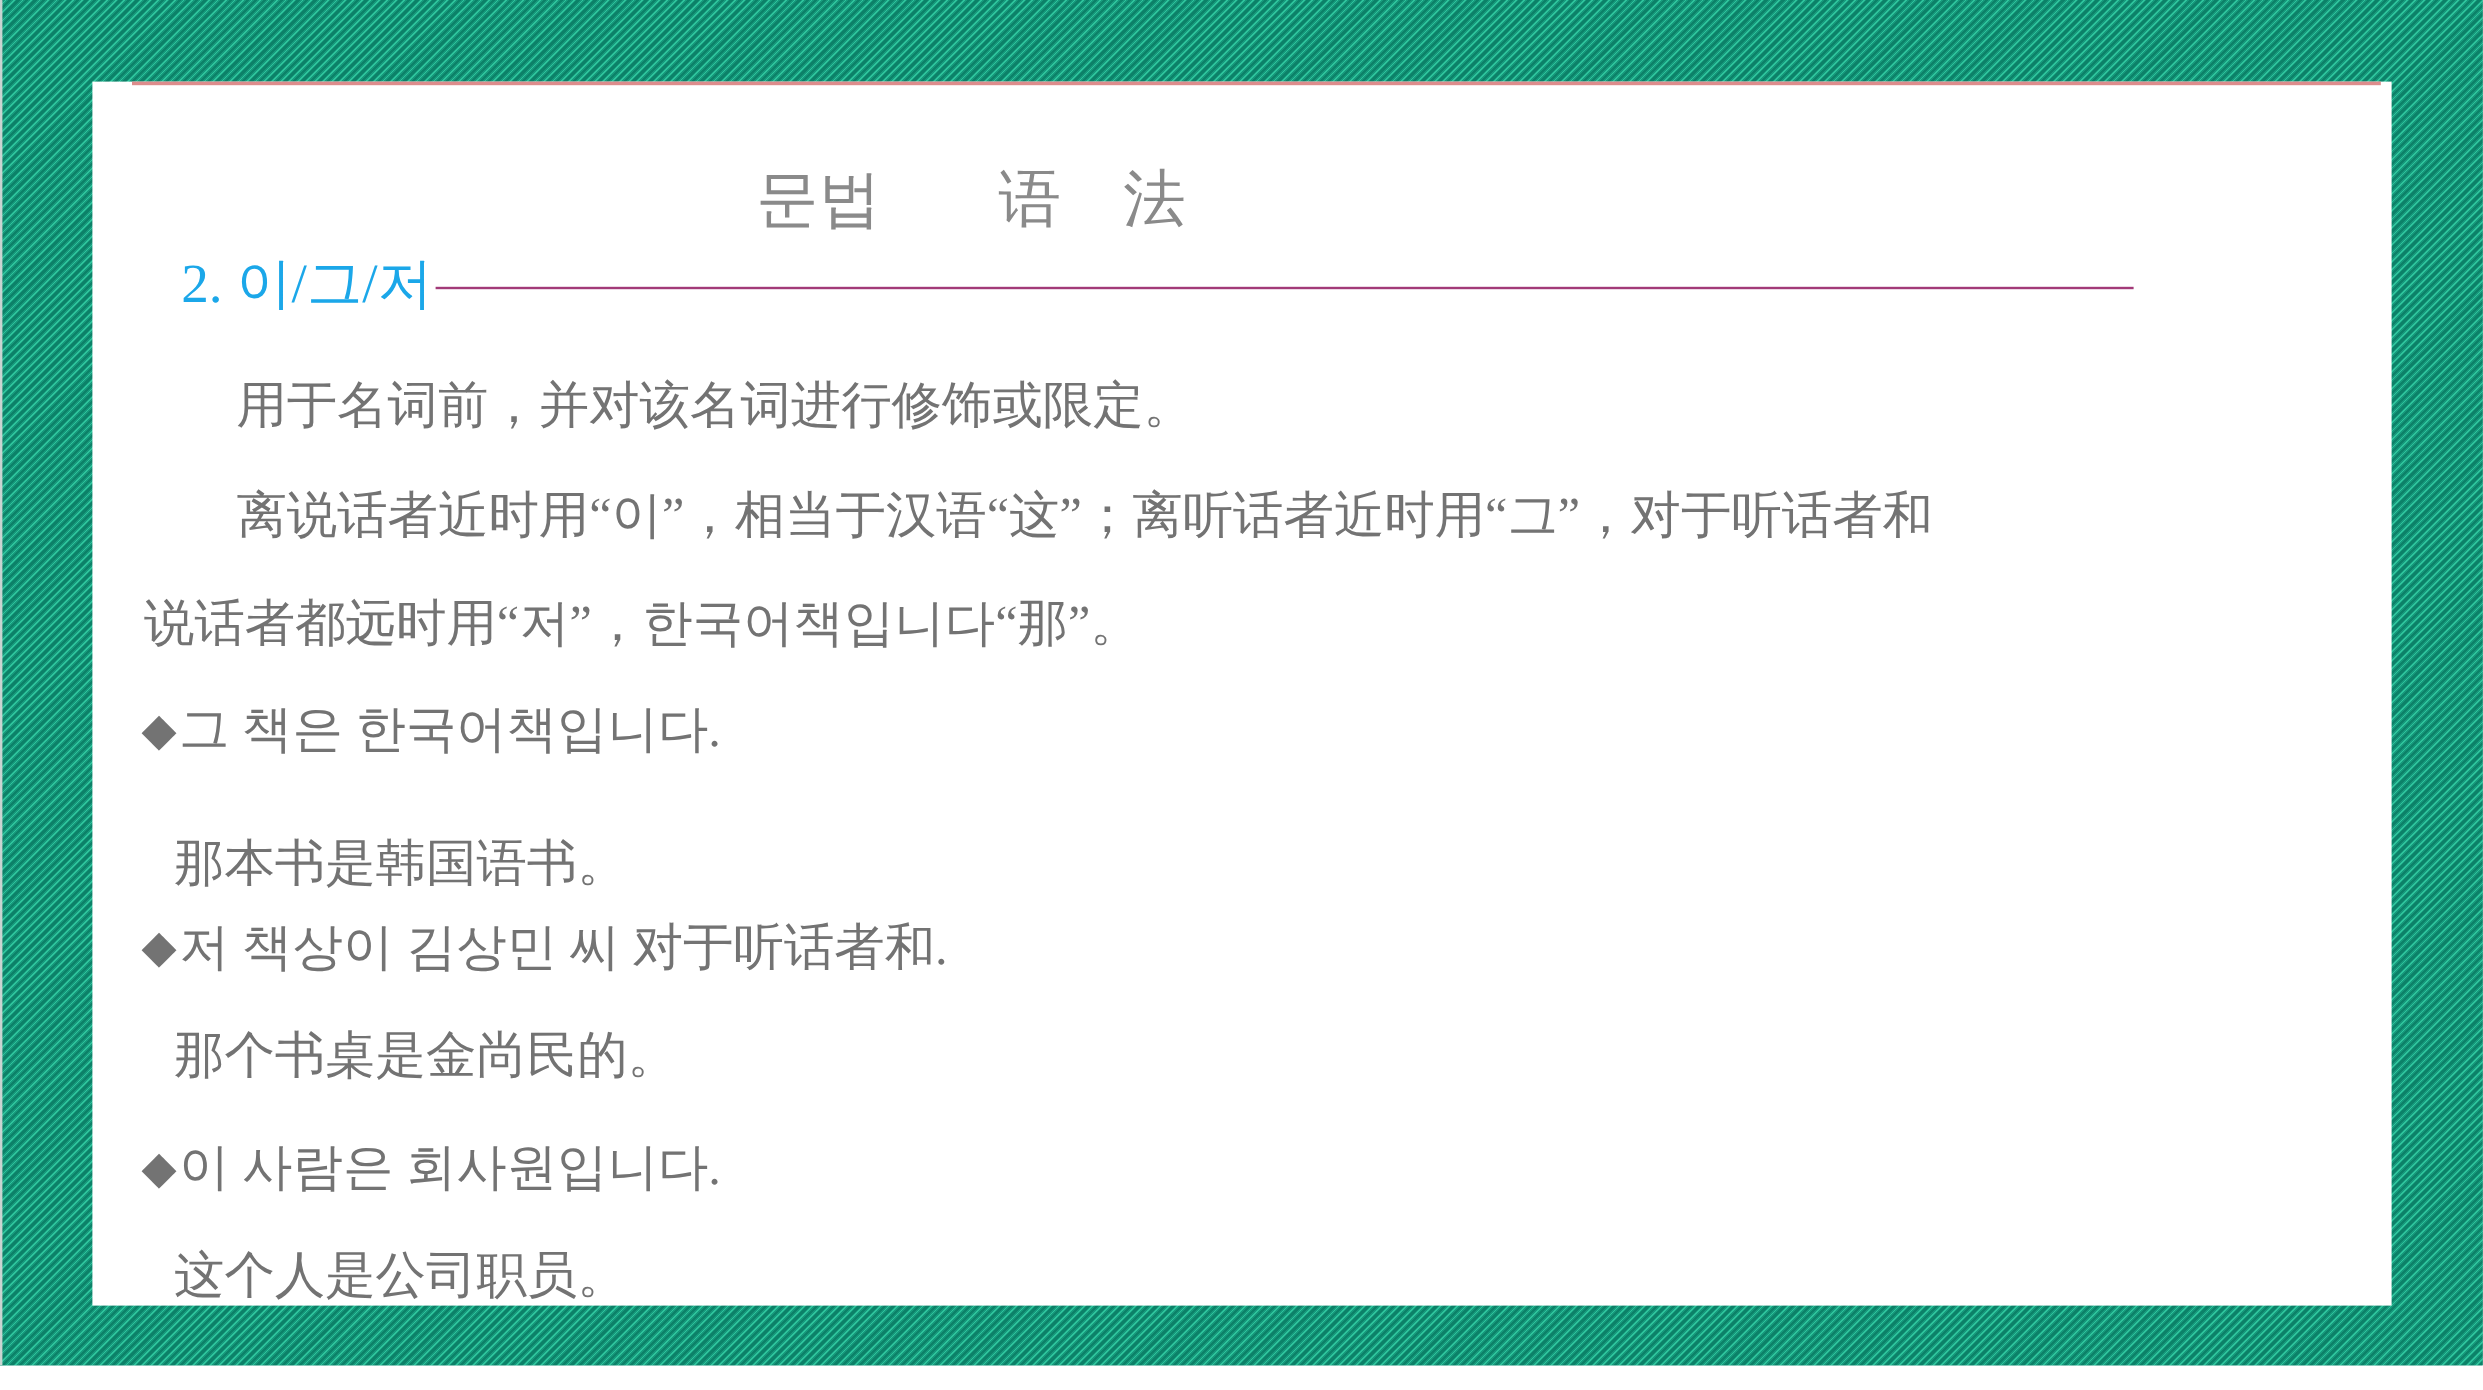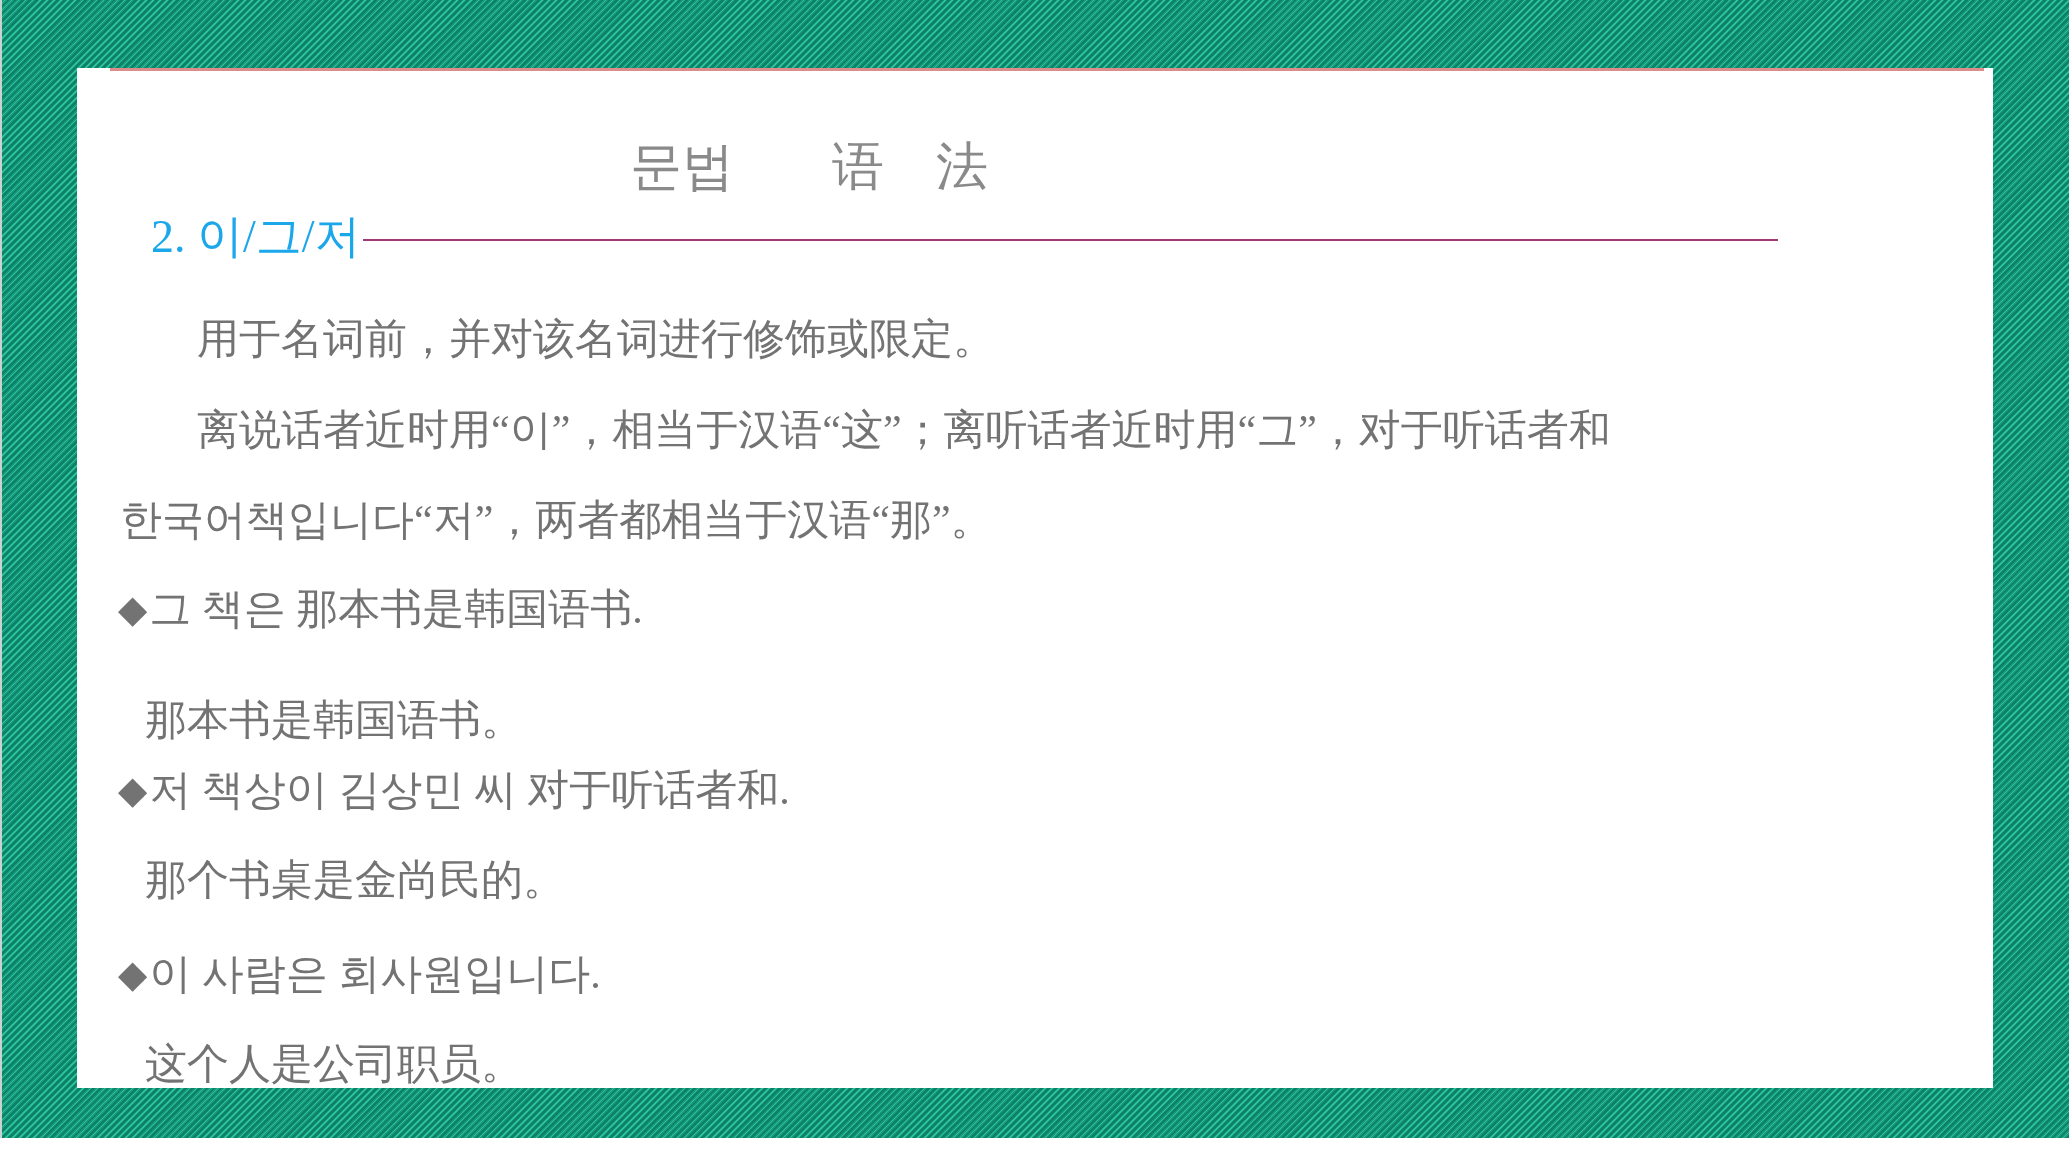--- a/index.html
+++ b/index.html
@@ -115,23 +115,23 @@
       <span>语　法</span>
     </div>
 
     <div class="heading-row">
       <span class="heading">2. 이/그/저</span>
       <div class="divider"></div>
     </div>
 
     <p class="line indent1" style="top:249px">用于名词前，并对该名词进行修饰或限定。</p>
     <p class="line indent1" style="top:340px">离说话者近时用“이”，相当于汉语“这”；离听话者近时用“그”，对于听话者和</p>
-    <p class="line flush" style="top:430px">한국어책입니다“저”，两者都相当于汉语“那”。</p>
+    <p class="line flush" style="top:430px">说话者都远时用“저”，한국어책입니다“那”。</p>
 
-    <p class="line example" style="top:519px"><span class="bullet-icon">◆</span><span>그 책은 那本书是韩国语书.</span></p>
+    <p class="line example" style="top:519px"><span class="bullet-icon">◆</span><span>그 책은 한국어책입니다.</span></p>
     <p class="line trans" style="top:630px">那本书是韩国语书。</p>
 
     <p class="line example" style="top:700px"><span class="bullet-icon">◆</span><span>저 책상이 김상민 씨 对于听话者和.</span></p>
     <p class="line example" style="top:884px"><span class="bullet-icon">◆</span><span>이 사람은 회사원입니다.</span></p>
 
     <p class="line trans" style="top:790px">那个书桌是金尚民的。</p>
     <p class="line trans" style="top:974px">这个人是公司职员。</p>
   </div>
 </div>
 

